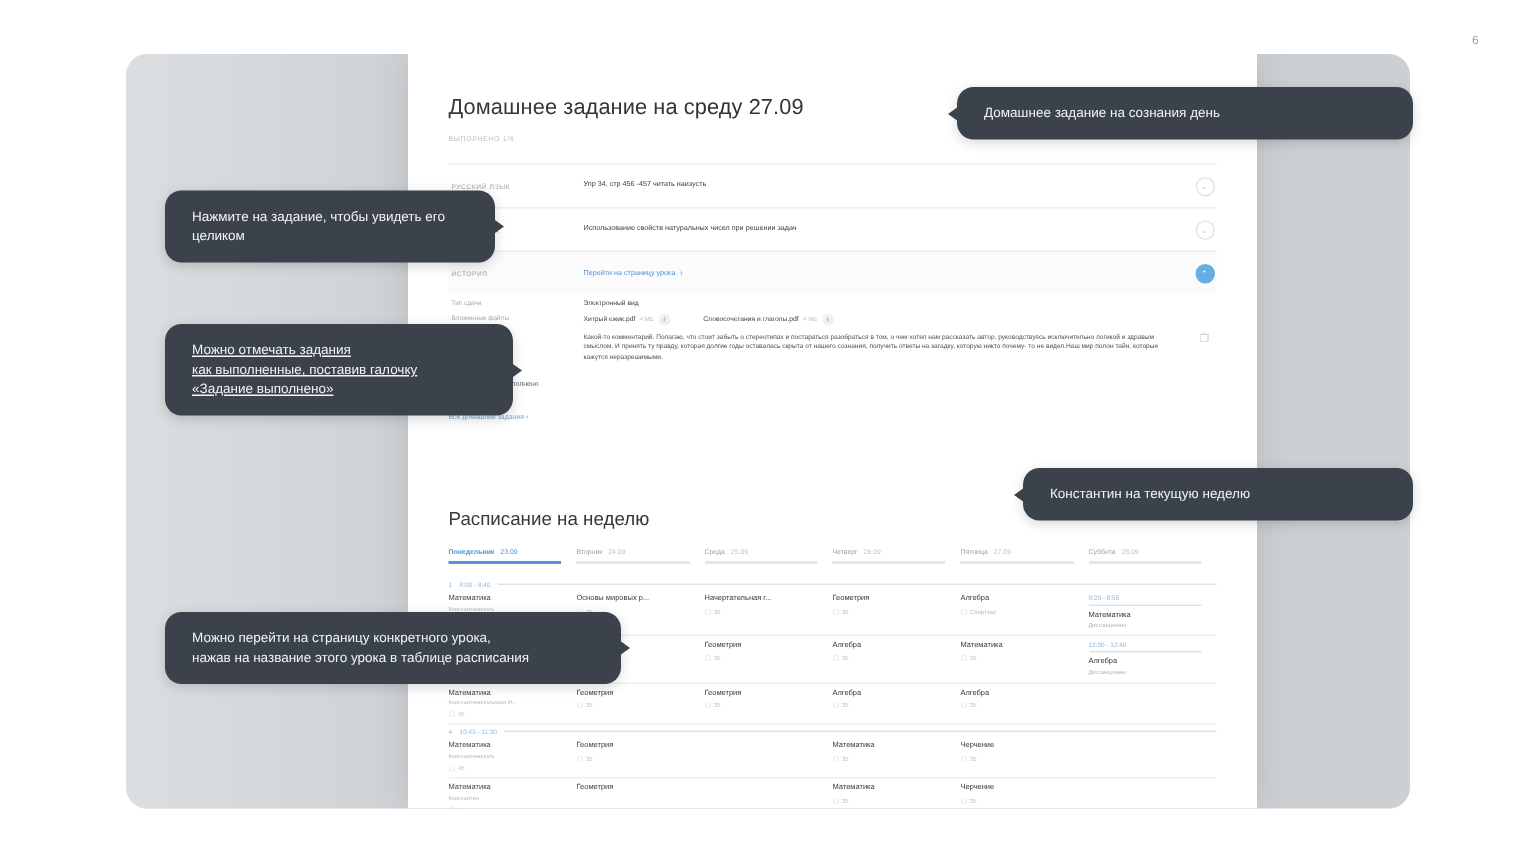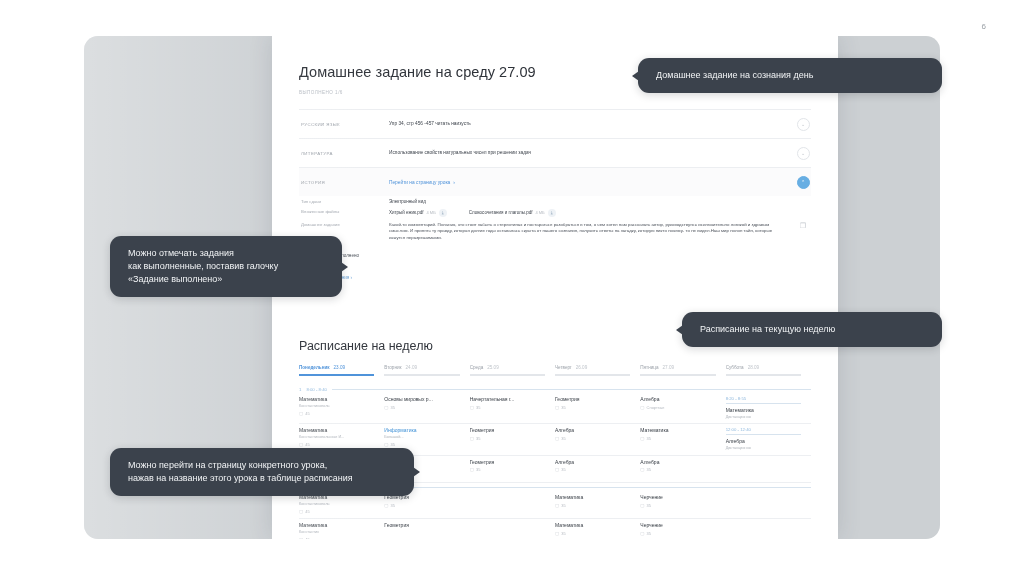--- a/index.html
+++ b/index.html
@@ -215,22 +215,22 @@
     border-left: 7px solid #3b424c;
   }
   .callout.left-tail .tail {
     left: -6px; top: 50%; margin-top: -5px;
     border-top: 5px solid transparent;
     border-bottom: 5px solid transparent;
     border-right: 7px solid #3b424c;
   }
 
   #co-press   { left: 110px; top: 127px; width: 184px; }
-  #co-check   { left: 110px; top: 236px; width: 196px; }
-  #co-lesson  { left: 110px; top: 408px; width: 268px; margin-top: 40px; }
+  #co-check   { left: 110px; top: 216px; width: 196px; text-decoration: underline; }
+  #co-lesson  { left: 110px; top: 408px; width: 268px; }
   #co-hw      { left: 638px; top: 58px; width: 268px; }
   #co-week    { left: 682px; top: 312px; width: 224px; }
 </style>
 </head>
 <body>
 
 <div id="stage">
 
   <div class="page-num">6</div>
 
@@ -576,37 +576,41 @@
             </div>
             <div class="cell sat"></div>
           </div>
 
         </div>
       </div>
 
     </div>
   </div>
 
+  <div class="callout right-tail" id="co-press">
+    <span>Нажмите на задание, чтобы увидеть его целиком</span>
+    <span class="tail"></span>
+  </div>
 
   <div class="callout right-tail" id="co-check">
     <span style="white-space:pre-line;">Можно отмечать задания
 как выполненные, поставив галочку
 «Задание выполнено»</span>
     <span class="tail"></span>
   </div>
 
   <div class="callout right-tail" id="co-lesson">
     <span style="white-space:pre-line;">Можно перейти на страницу конкретного урока,
 нажав на название этого урока в таблице расписания</span>
     <span class="tail"></span>
   </div>
 
   <div class="callout left-tail" id="co-hw">
     <span>Домашнее задание на сознания день</span>
     <span class="tail"></span>
   </div>
 
   <div class="callout left-tail" id="co-week">
-    <span>Расписание на текущую неделю</span>
+    <span>Константин на текущую неделю</span>
     <span class="tail"></span>
   </div>
 
 </div>
 
 </body></html>

